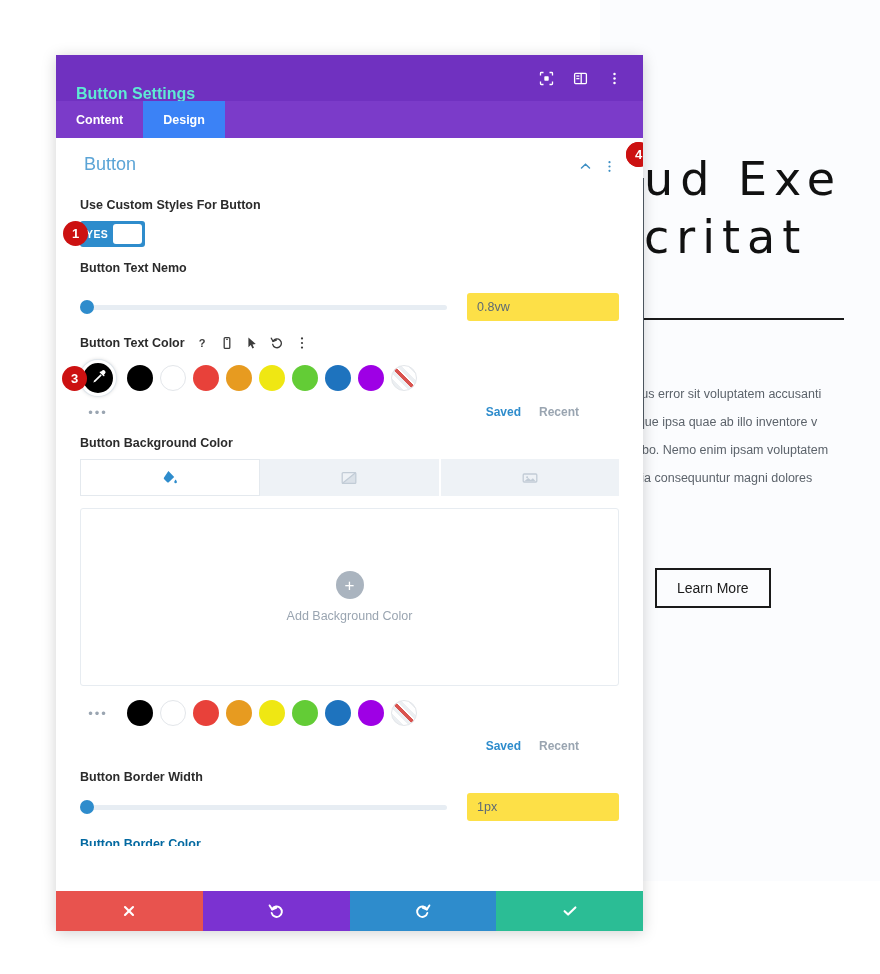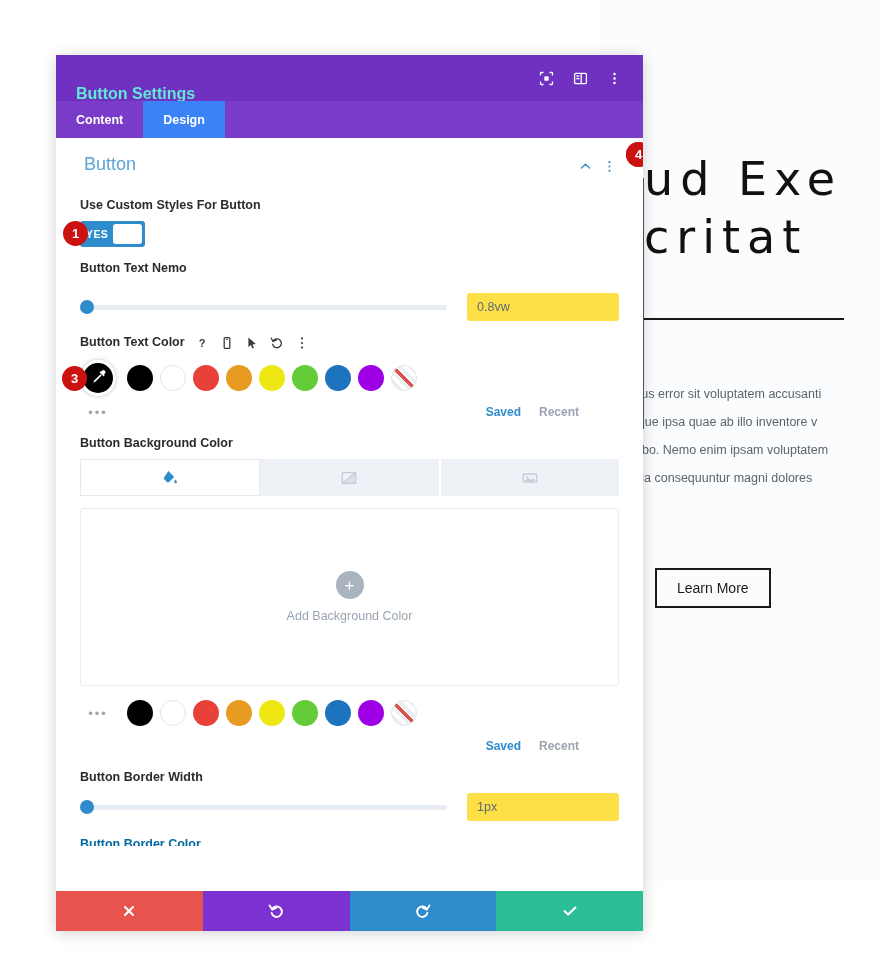--- a/index.html
+++ b/index.html
@@ -150,21 +150,21 @@
     color: #3e8fc4;
   }
 
   .field { padding: 0 24px; margin-bottom: 2px; }
   .field-label {
     font-size: 12.5px;
     font-weight: bold;
     color: #2b2b2b;
     margin: 14px 0 9px 0;
     display: flex;
-    align-items: flex-start;
+    align-items: center;
     gap: 9px;
   }
   .field-label .lbl-txt { white-space: nowrap; }
   .lbl-icon {
     width: 16px; height: 16px;
     display: inline-flex; align-items: center; justify-content: center;
     color: #4a4a4a;
     cursor: pointer;
     font-size: 12px;
   }

